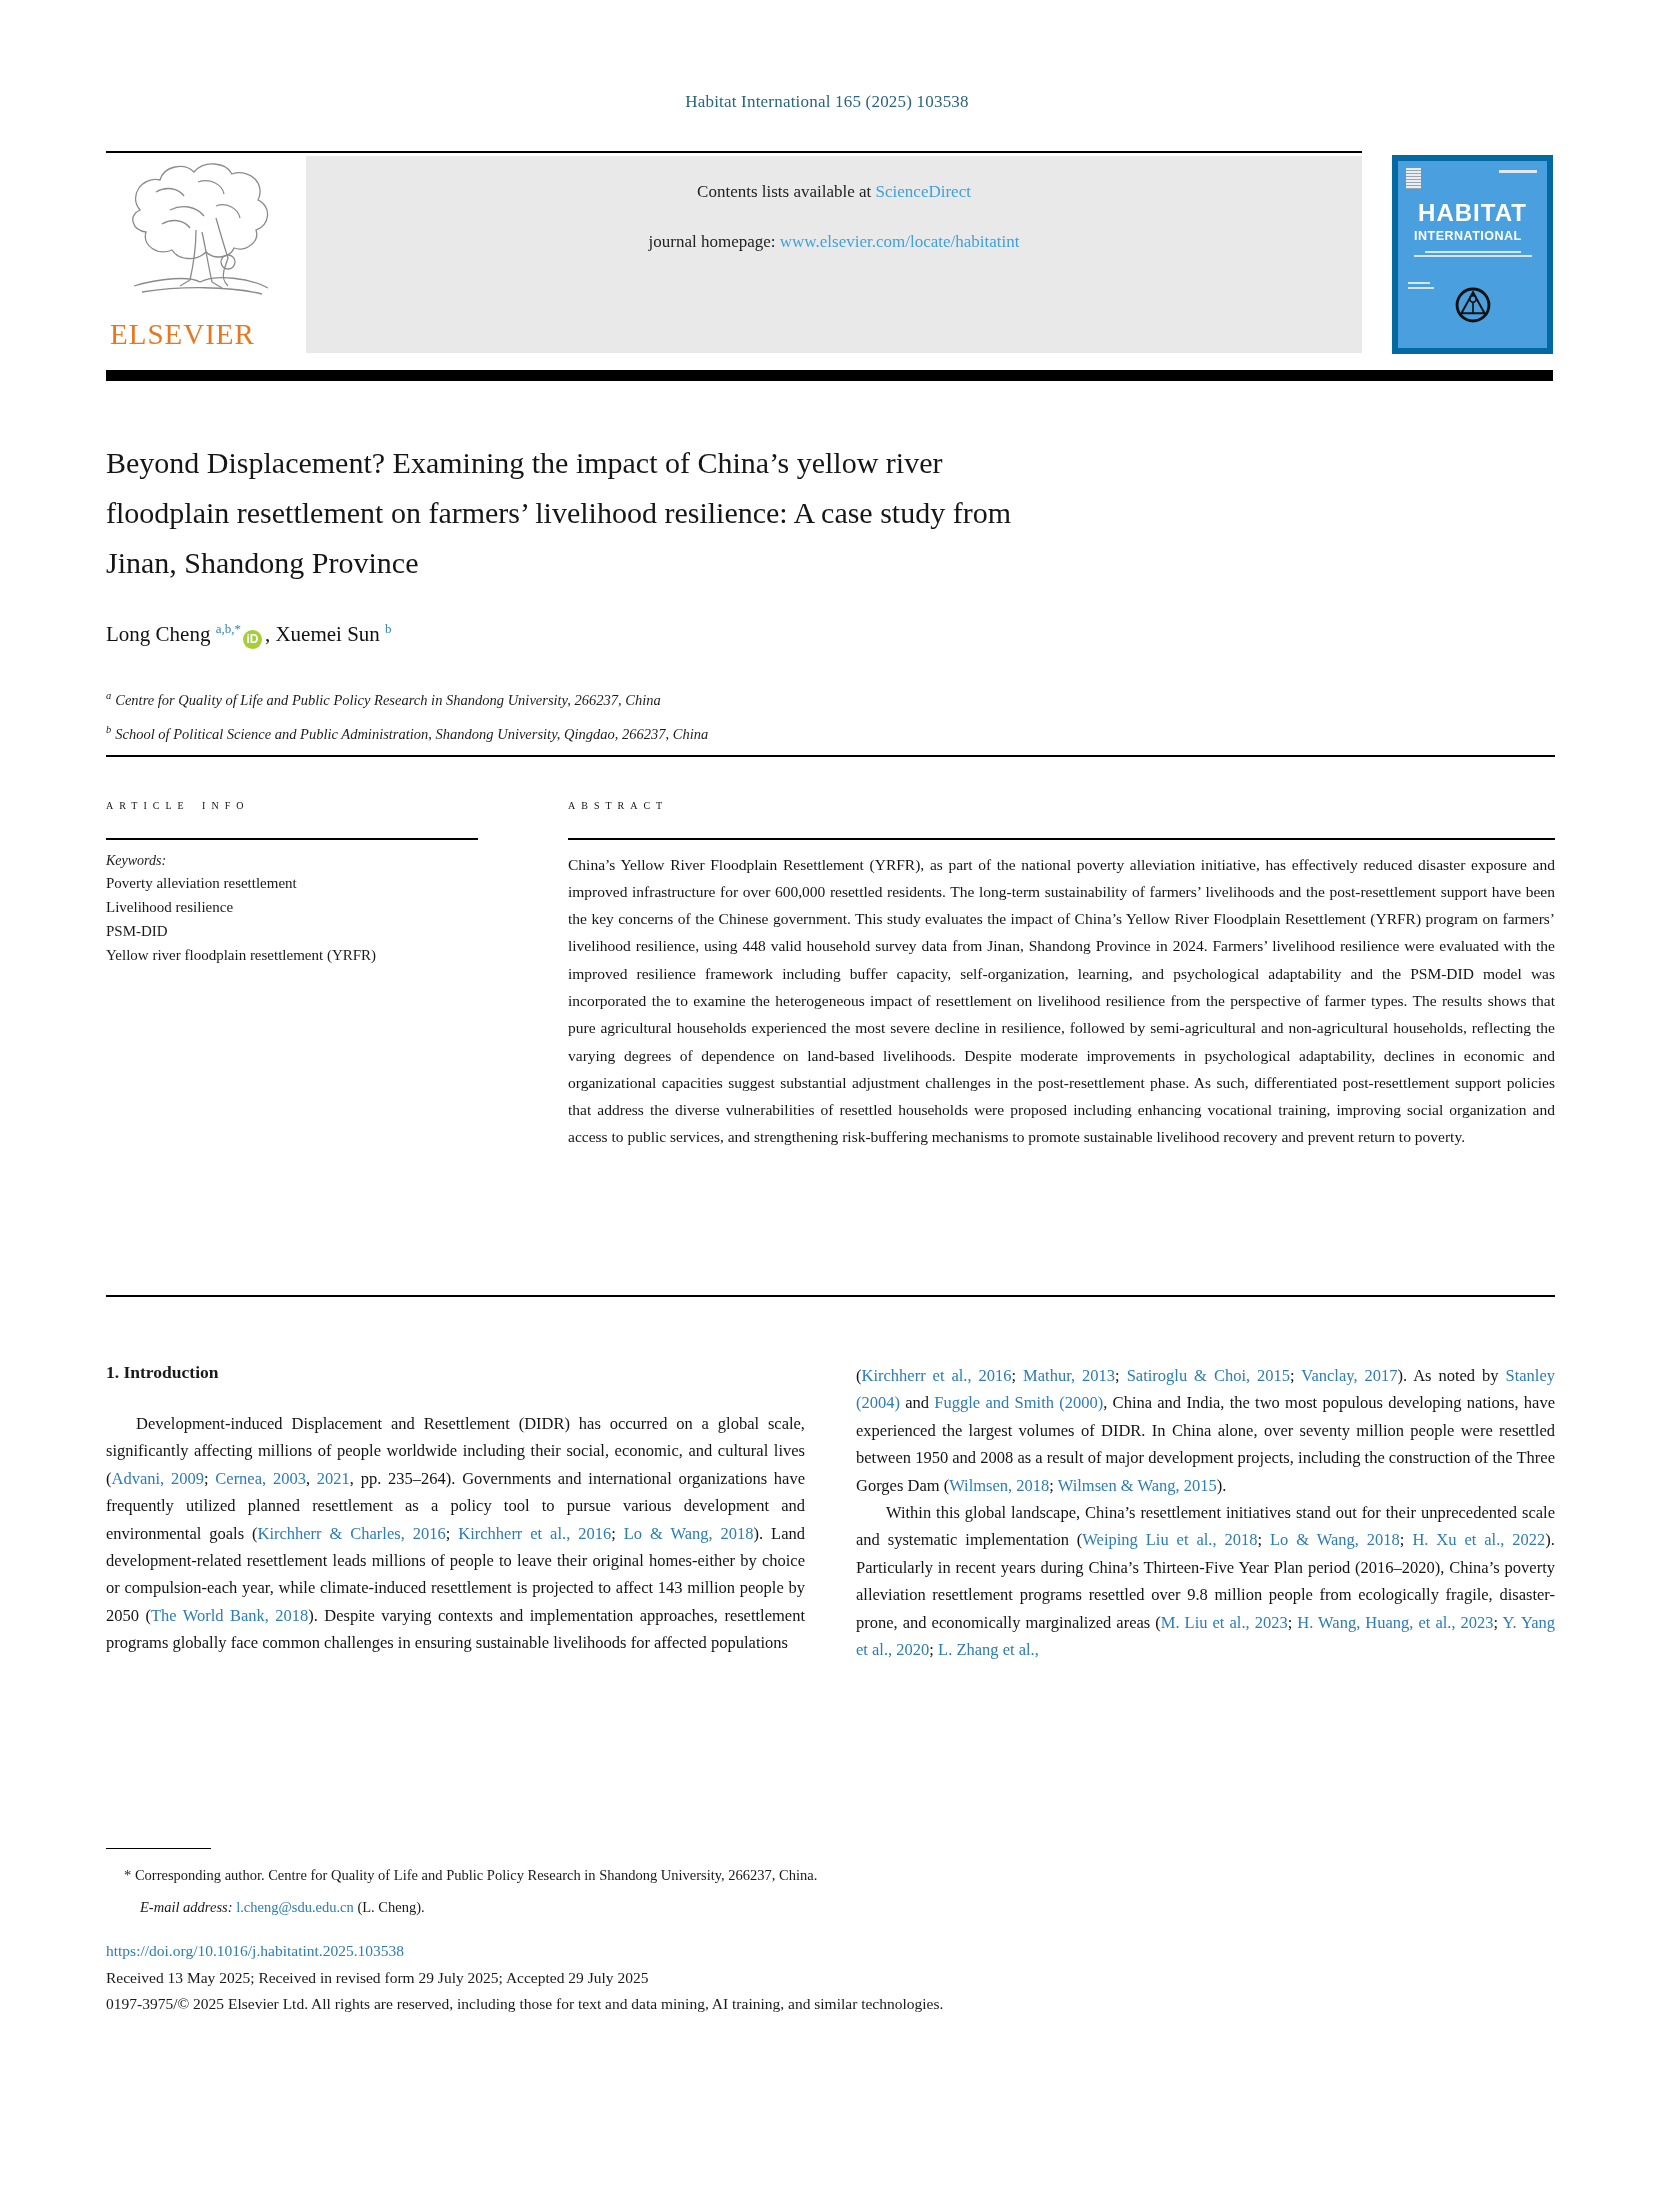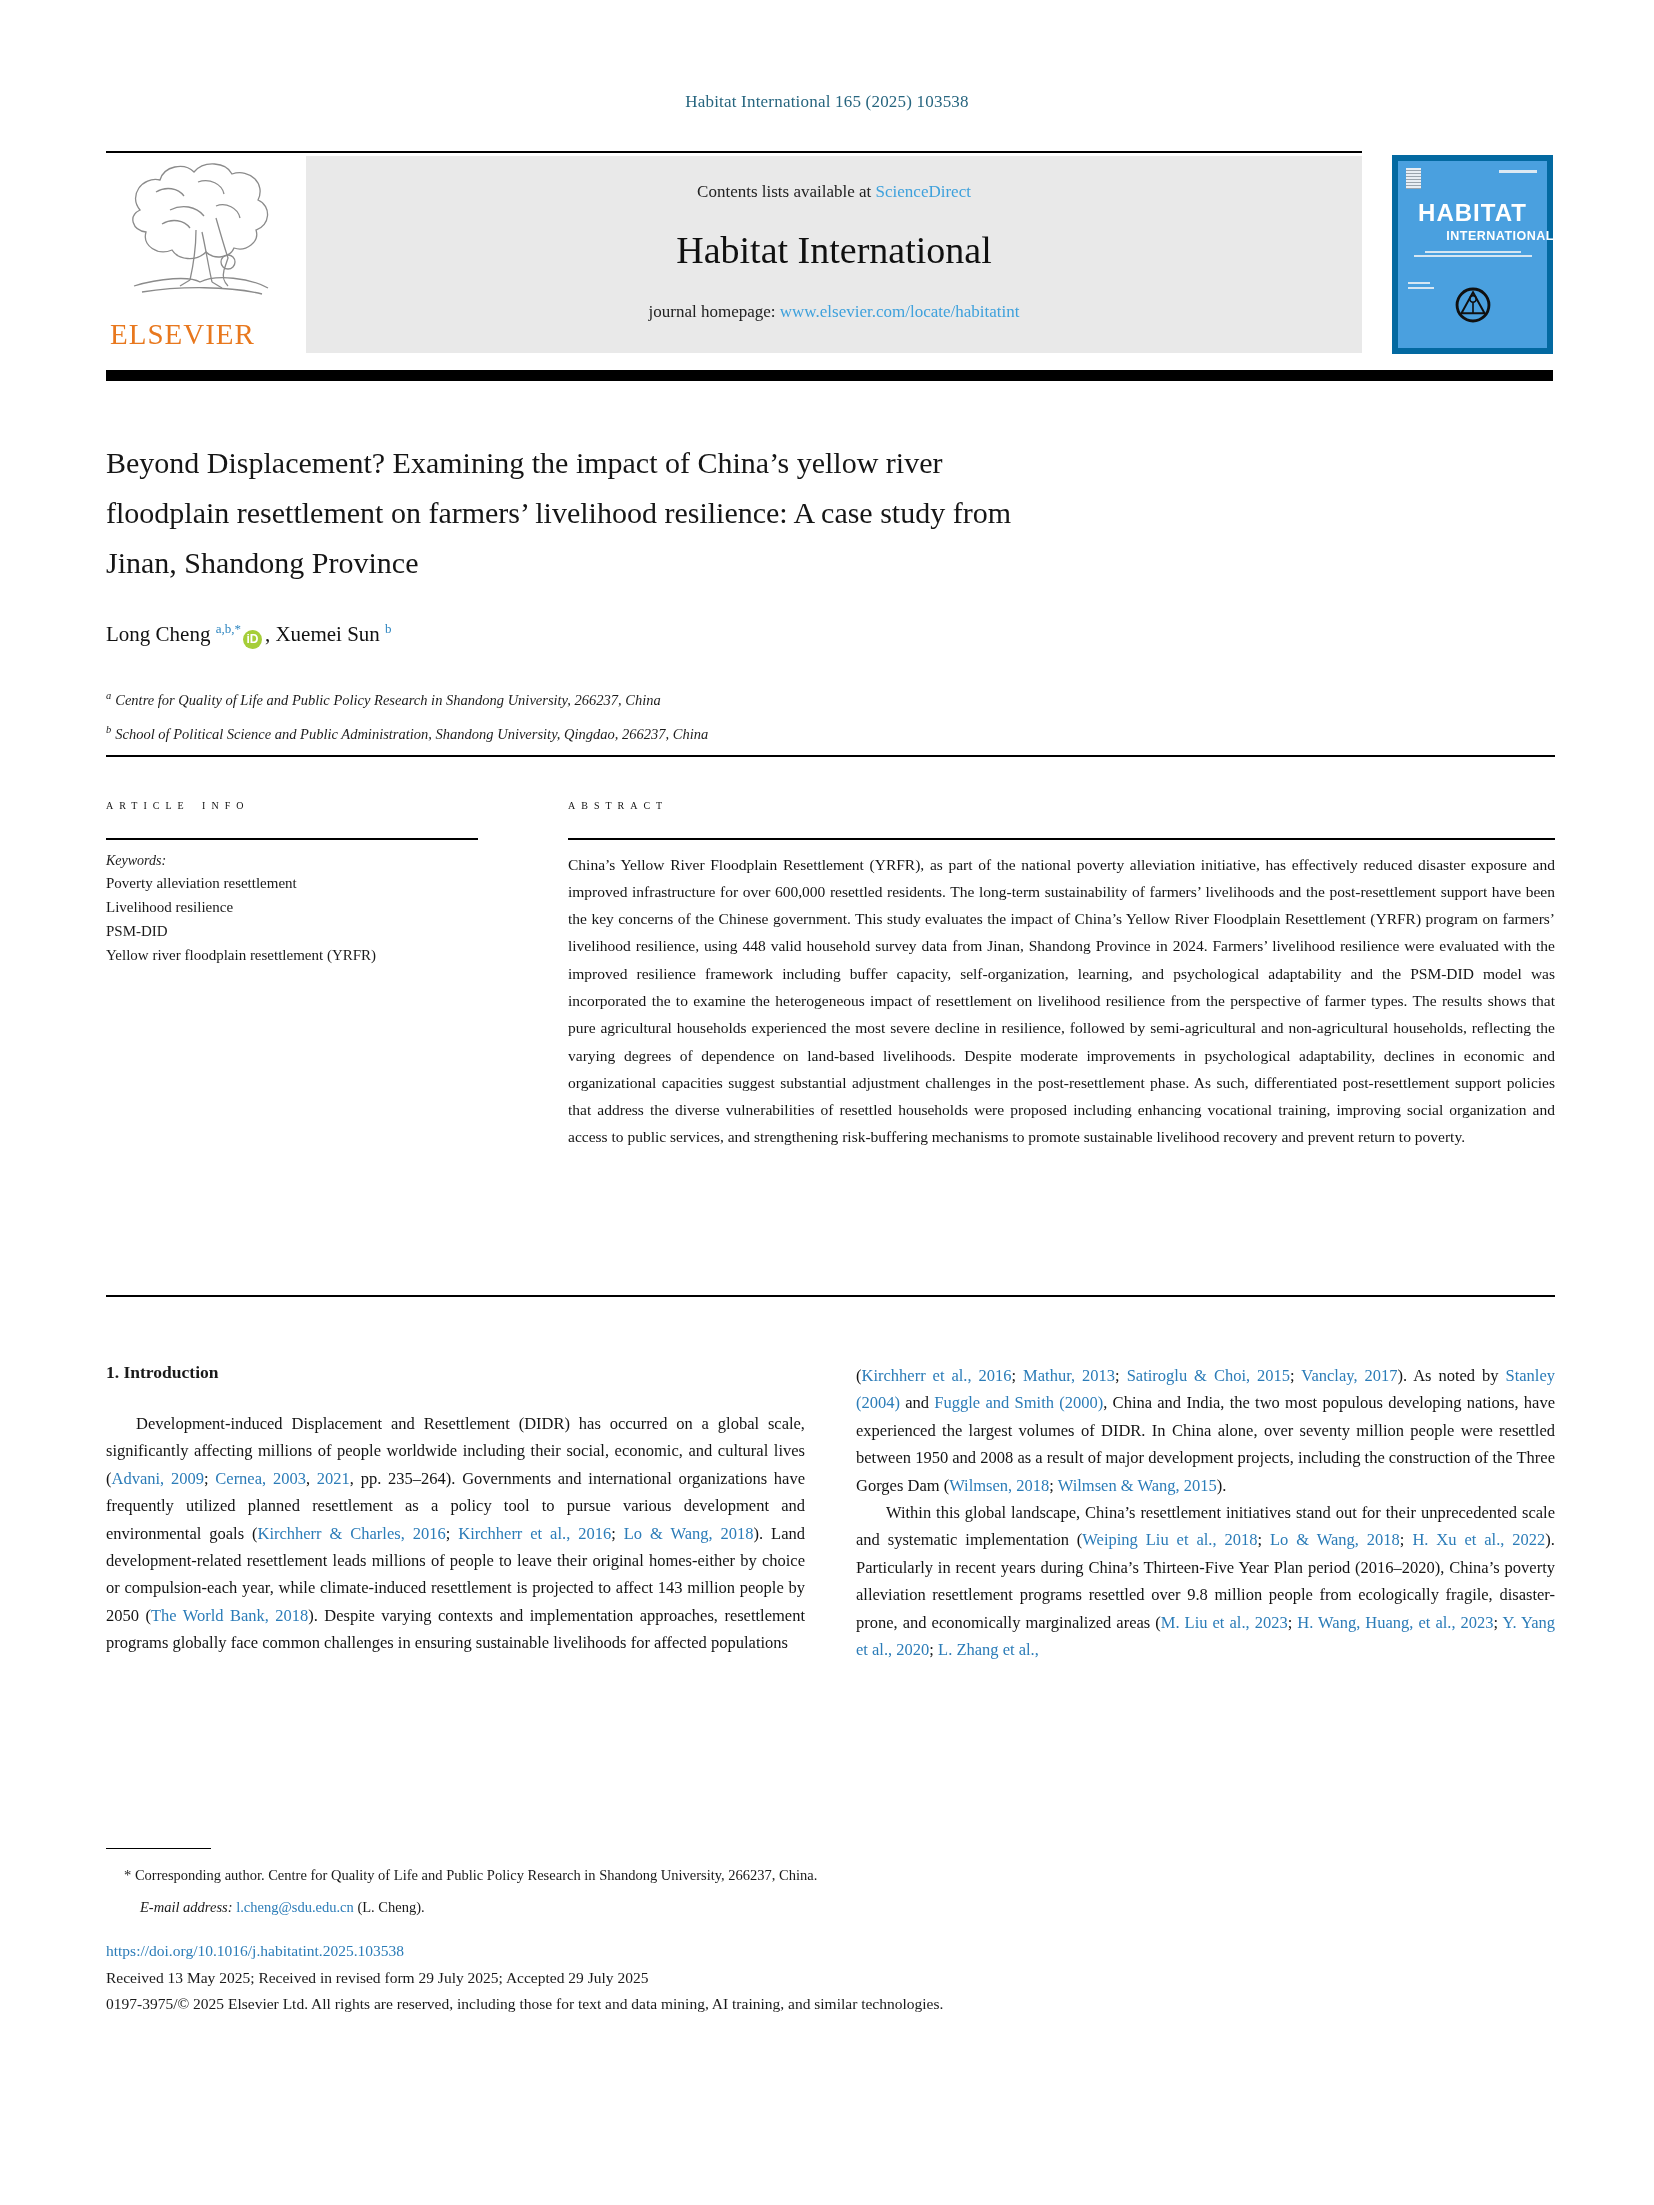--- a/index.html
+++ b/index.html
@@ -22,21 +22,21 @@
   .masthead{font-size:38px;color:#101010;margin-top:26px;}
   .homepage-line{font-size:17px;color:#222;margin-top:30px;}
 
   .cover{position:absolute;left:1392px;top:155px;width:161px;height:199px;background:#4aa0df;
          border:6px solid #0369a1;box-sizing:border-box;font-family:"Liberation Sans",sans-serif;}
   .cover-minilogo{position:absolute;left:8px;top:7px;width:15px;height:21px;background:#e8eef4;
                   background-image:repeating-linear-gradient(0deg,#9aa4ad 0 1px,transparent 1px 3px);}
   .cover-issn{position:absolute;right:10px;top:9px;width:38px;height:3px;background:#dce9f3;}
   .cover-title{position:absolute;left:0;top:38px;width:100%;text-align:center;color:#fff;
                font-weight:bold;font-size:24px;letter-spacing:1px;}
-  .cover-subtitle{position:absolute;left:7px;top:68px;width:100%;text-align:right;color:#fff;
+  .cover-subtitle{position:absolute;left:16px;top:68px;width:100%;text-align:left;color:#fff;
                   font-weight:bold;font-size:12.5px;letter-spacing:.5px;}
   .cover-taglines{position:absolute;left:0;top:88px;width:100%;text-align:center;}
   .cover-taglines i{display:block;margin:2px auto 0;background:#d6e6f2;height:2px;}
   .cover-taglines i:nth-child(1){width:96px;}
   .cover-taglines i:nth-child(2){width:118px;}
   .cover-sideline{position:absolute;left:10px;top:118px;}
   .cover-sideline i{display:block;background:#d6e6f2;height:2px;margin-top:3px;}
   .cover-sideline i:nth-child(1){width:22px;}
   .cover-sideline i:nth-child(2){width:26px;}
   .cover-emblem{position:absolute;left:50%;top:122px;transform:translateX(-50%);}
@@ -102,21 +102,20 @@
           <circle cx="108" cy="104" r="7"></circle>
           <path d="M104,112 C102,120 104,124 108,128"></path>
           <path d="M14,128 C40,120 70,118 80,124 C96,116 130,120 148,130"></path>
           <path d="M22,134 C60,128 110,128 142,136"></path>
         </g>
       </svg>
       <div class="elsevier-word">ELSEVIER</div>
     </div>
     <div class="gray-box">
       <div class="contents-line"><span>Contents lists available at </span><span class="lnk-light">ScienceDirect</span></div>
-      <div class="masthead">Habitat International</div>
       <div class="homepage-line"><span>journal homepage: </span><span class="lnk-light">www.elsevier.com/locate/habitatint</span></div>
     </div>
   </div>
 
   <div class="cover">
     <div class="cover-minilogo"></div>
     <div class="cover-issn"></div>
     <div class="cover-title">HABITAT</div>
     <div class="cover-subtitle">INTERNATIONAL</div>
     <div class="cover-taglines">

